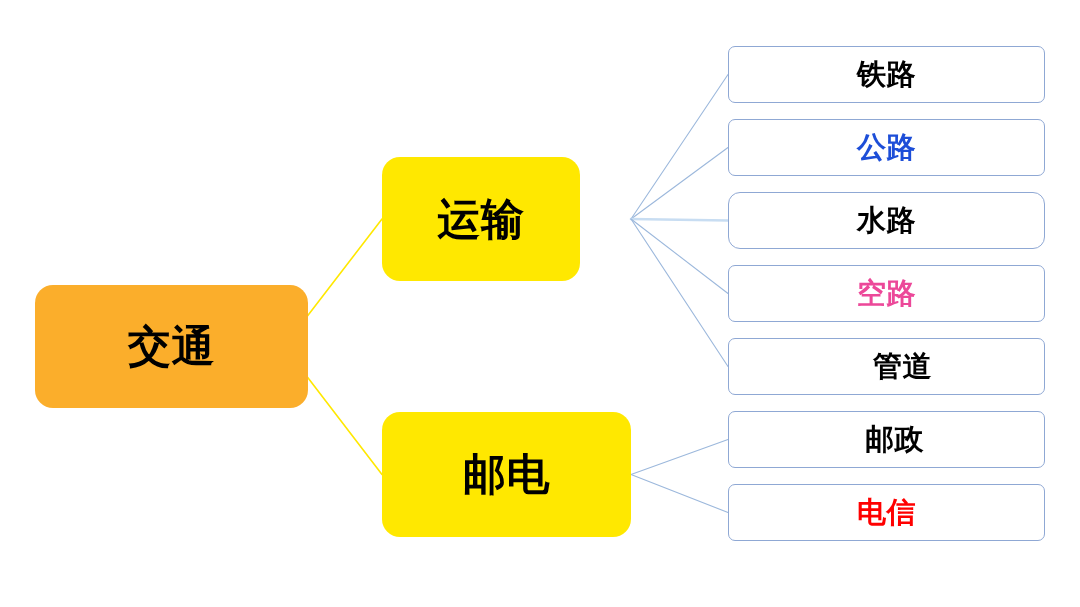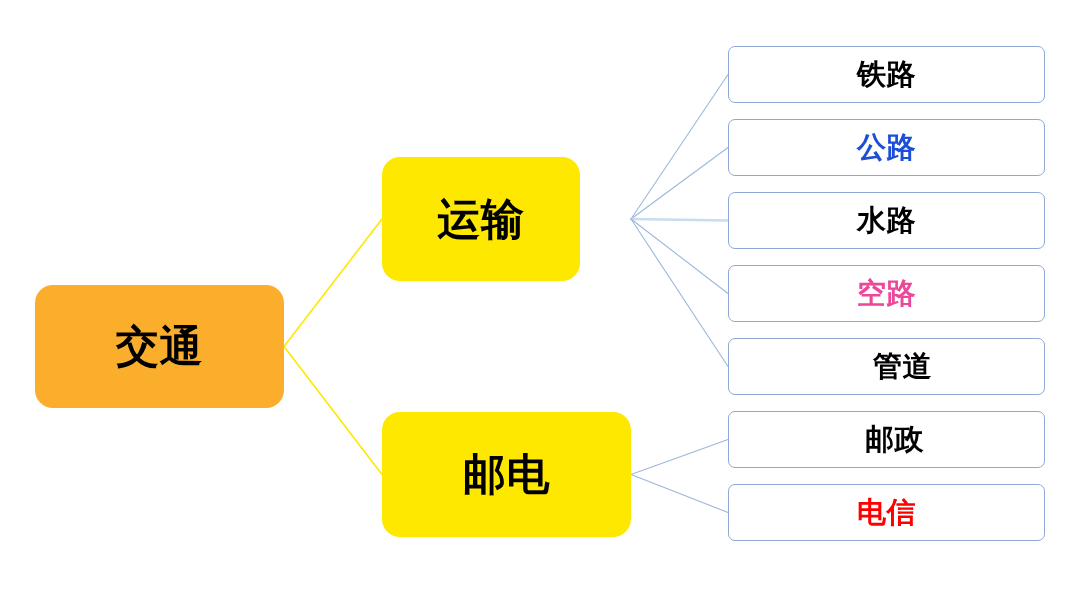--- a/index.html
+++ b/index.html
@@ -72,41 +72,41 @@
       <line x1="284" y1="346.5" x2="382" y2="474.5" stroke="#FFE800" stroke-width="1.6" stroke-linecap="round"></line>
       <line x1="631" y1="219" x2="728" y2="74.5" stroke="#9CB8DC" stroke-width="1.1" stroke-linecap="round"></line>
       <line x1="631" y1="219" x2="728" y2="147.5" stroke="#9CB8DC" stroke-width="1.1" stroke-linecap="round"></line>
       <line x1="631" y1="219" x2="728" y2="220.5" stroke="#C8DDF2" stroke-width="2.6" stroke-linecap="round"></line>
       <line x1="631" y1="219" x2="728" y2="293.5" stroke="#9CB8DC" stroke-width="1.1" stroke-linecap="round"></line>
       <line x1="631" y1="219" x2="728" y2="366.5" stroke="#9CB8DC" stroke-width="1.1" stroke-linecap="round"></line>
       <line x1="631" y1="474.5" x2="728" y2="439.5" stroke="#9CB8DC" stroke-width="1.1" stroke-linecap="round"></line>
       <line x1="631" y1="474.5" x2="728" y2="512.5" stroke="#9CB8DC" stroke-width="1.1" stroke-linecap="round"></line>
     </svg>
 
-  <div class="node node-root" id="node-root" style="left: 35px; top: 285px; width: 249px; height: 123px; background: rgb(251, 174, 43);">
+  <div class="node node-root" id="node-root" style="left: 35px; top: 285px; width: 273px; height: 123px; background: rgb(251, 174, 43);">
     <span class="node-label label-root">交通</span>
   </div>
 
   <div class="node node-branch" id="node-branch-0" style="left: 382px; top: 157px; width: 198px; height: 124px; background: rgb(255, 232, 0);">
     <span class="node-label label-branch">运输</span>
   </div>
 
   <div class="node node-branch" id="node-branch-1" style="left: 382px; top: 412px; width: 249px; height: 125px; background: rgb(255, 232, 0);">
     <span class="node-label label-branch">邮电</span>
   </div>
 
   <div class="node node-leaf" id="node-leaf-0" style="left: 728px; top: 46px; width: 317px; height: 57px;">
     <span class="node-label label-leaf" style="color: rgb(0, 0, 0);">铁路</span>
   </div>
 
   <div class="node node-leaf" id="node-leaf-1" style="left: 728px; top: 119px; width: 317px; height: 57px;">
     <span class="node-label label-leaf" style="color: #1d4ed8;">公路</span>
   </div>
 
-  <div class="node node-leaf" id="node-leaf-2" style="left: 728px; top: 192px; width: 317px; height: 57px;">
+  <div class="node node-leaf" id="node-leaf-2" style="left: 728px; top: 192px; width: 317px; height: 57px; border-radius: 12px;">
     <span class="node-label label-leaf" style="color: rgb(0, 0, 0);">水路</span>
   </div>
 
   <div class="node node-leaf" id="node-leaf-3" style="left: 728px; top: 265px; width: 317px; height: 57px;">
     <span class="node-label label-leaf" style="color: #ec4899;">空路</span>
   </div>
 
   <div class="node node-leaf" id="node-leaf-4" style="left: 728px; top: 338px; width: 317px; height: 57px; padding-left: 32px;">
     <span class="node-label label-leaf" style="color: rgb(0, 0, 0);">管道</span>
   </div>

